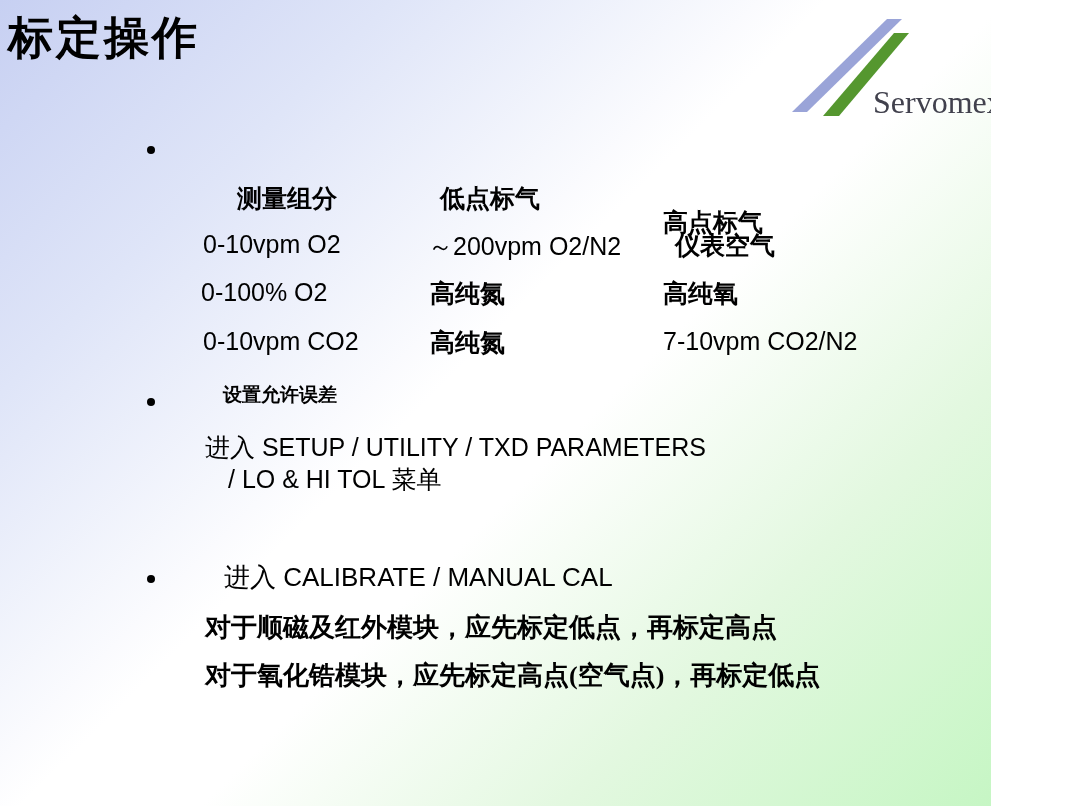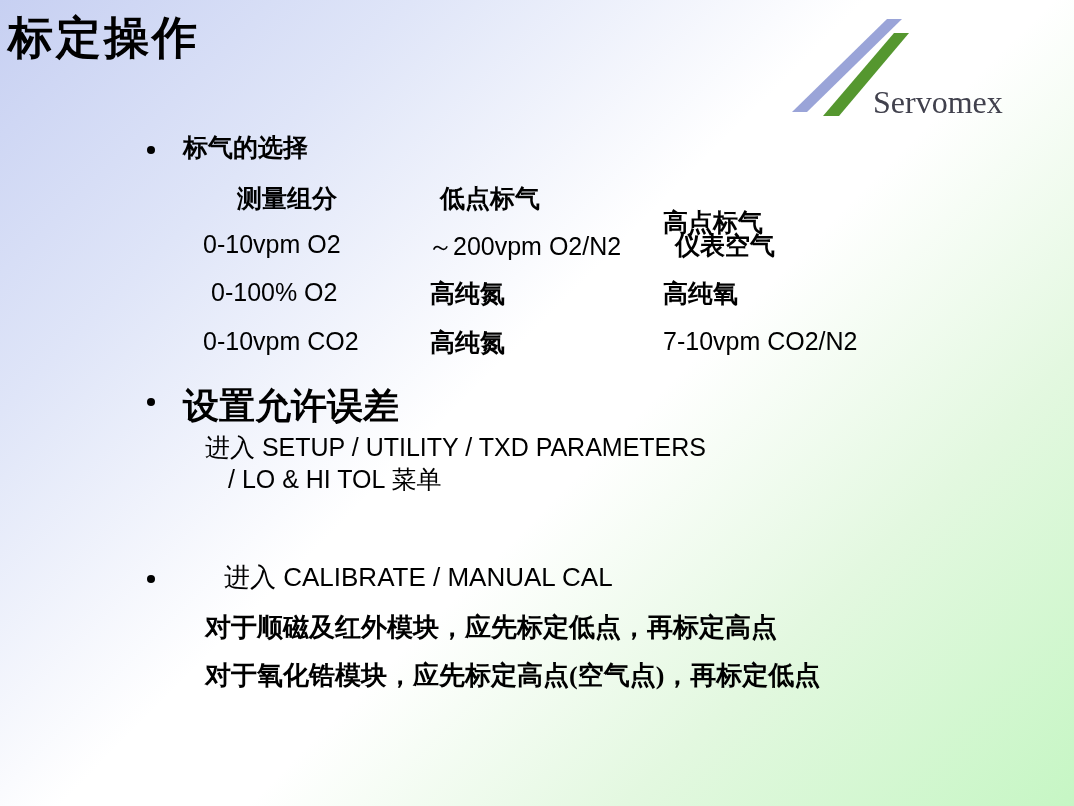--- a/index.html
+++ b/index.html
@@ -1,18 +1,18 @@
 <!DOCTYPE html>
 <html><head>
 <meta charset="utf-8">
 <style>
   html,body{margin:0;padding:0;}
   .slide{
     position:relative;
-    width:1074px;
+    width:991px;
     height:806px;
     overflow:hidden;
     background:linear-gradient(135deg,
       #c7d0f2 0%,
       #dfe5f8 22%,
       #ffffff 46%,
       #ffffff 56%,
       #e3f8e0 76%,
       #c6f6c4 100%);
     font-family:"Liberation Serif","DejaVu Serif",serif;
@@ -27,50 +27,49 @@
     font-family:"Liberation Serif","DejaVu Serif",serif;
   }
   .cjk{font-family:"Liberation Serif","DejaVu Serif",serif;font-weight:600;}
   .lat{font-family:"Liberation Sans","DejaVu Sans",sans-serif;font-weight:400;}
   .bullet-dot{
     width:8px;height:8px;border-radius:50%;
     background:#000000;
   }
   .fs25{font-size:25px;}
   .fs26{font-size:26px;}
-  .fs27{font-size:36px;}
+  .fs27{font-size:19px;margin-left:40px;}
   .logo-text{
     font-family:"Liberation Serif","DejaVu Serif",serif;
   }
 </style>
 </head>
 <body>
 
 <div class="slide">
 
   <div class="abs slide-title">标定操作</div>
 
   <svg class="abs" style="left:780px;top:0px;" width="294" height="130" viewBox="0 0 294 130">
     <polygon points="12,112 27,112 122,19 107,19" fill="#9aa4d8"></polygon>
     <polygon points="43,116 59,116 129,33 114,33" fill="#55972f"></polygon>
     <text x="93" y="113" font-size="32" fill="#41414d" class="logo-text">Servomex</text>
   </svg>
 
   <div class="abs bullet-dot" style="left:147px;top:146px;"></div>
-  <div class="abs cjk fs25" style="left:183px;top:131px;">标气的选择</div>
 
   <div class="abs cjk fs25" style="left:237px;top:182px;">测量组分</div>
   <div class="abs cjk fs25" style="left:440px;top:182px;">低点标气</div>
   <div class="abs cjk fs25" style="left:663px;top:182px;margin-top:24px;">高点标气</div>
 
   <div class="abs lat fs25" style="left:203px;top:230px;">0-10vpm O2</div>
   <div class="abs lat fs25" style="left:428px;top:230px;">～200vpm O2/N2</div>
   <div class="abs cjk fs25" style="left:663px;top:229px;margin-left:12px;">仪表空气</div>
 
-  <div class="abs lat fs25" style="left:211px;top:278px;text-align:right;">0-100% O2</div>
+  <div class="abs lat fs25" style="left:201px;top:278px;text-align:right;">0-100% O2</div>
   <div class="abs cjk fs25" style="left:430px;top:277px;">高纯氮</div>
   <div class="abs cjk fs25" style="left:663px;top:277px;">高纯氧</div>
 
   <div class="abs lat fs25" style="left:203px;top:327px;">0-10vpm CO2</div>
   <div class="abs cjk fs25" style="left:430px;top:326px;">高纯氮</div>
   <div class="abs lat fs25" style="left:663px;top:327px;">7-10vpm CO2/N2</div>
 
   <div class="abs bullet-dot" style="left:147px;top:398px;"></div>
   <div class="abs cjk fs27" style="left:183px;top:382px;">设置允许误差</div>
 

